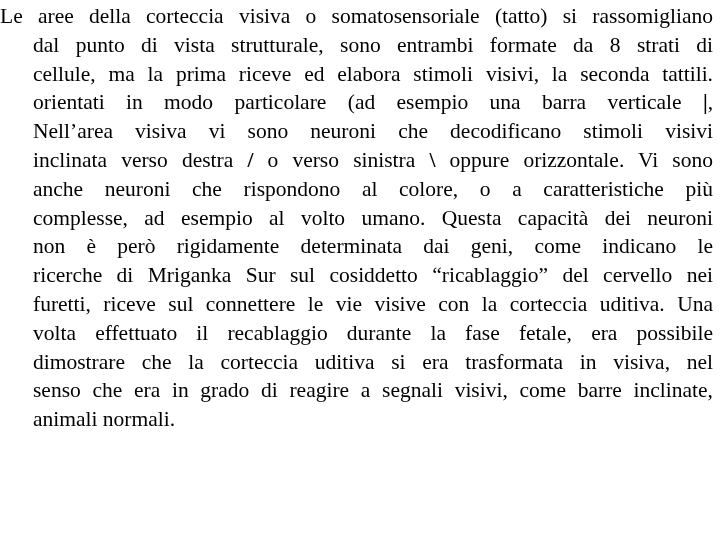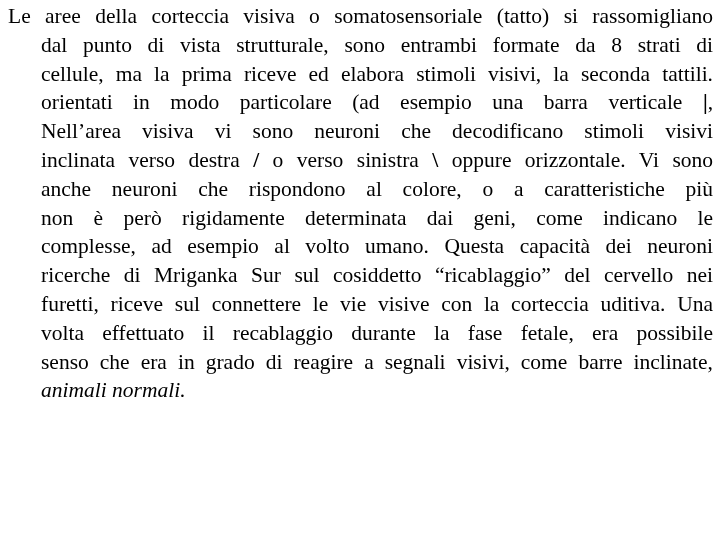--- a/index.html
+++ b/index.html
@@ -12,45 +12,46 @@
   .slide {
     width: 720px;
     height: 540px;
     box-sizing: border-box;
   }
   .text-block {
     font-family: "Liberation Serif", "DejaVu Serif", serif;
     font-size: 21.5px;
     line-height: 28.8px;
     color: #000000;
-    padding: 2px 7px 0 8px;
+    padding: 2px 7px 0 0;
   }
   .line {
     text-align: justify;
     text-align-last: justify;
     -moz-text-align-last: justify;
     padding-left: 33px; 
   }
   .line.first { padding-left: 0; }
-  .line.last  { text-align-last: left; font-style: italic; -moz-text-align-last: left; }
+  .line.last  { text-align-last: left; -moz-text-align-last: left; }
   .seg-bold   { font-weight: 700; }
 </style>
 </head>
 <body>
 
 <main class="slide">
   <div class="text-block">
       <div class="line first"><span>Le aree della corteccia visiva o somatosensoriale (tatto) si rassomigliano</span></div>
       <div class="line"><span>dal punto di vista strutturale, sono entrambi formate da 8 strati di</span></div>
       <div class="line"><span>cellule, ma la prima riceve ed elabora stimoli visivi, la seconda tattili.</span></div>
       <div class="line"><span>orientati in modo particolare (ad esempio una barra verticale </span><span class="seg-bold">|</span><span>,</span></div>
       <div class="line"><span>Nell’area visiva vi sono neuroni che decodificano stimoli visivi</span></div>
       <div class="line"><span>inclinata verso destra </span><span class="seg-bold">/</span><span> o verso sinistra </span><span class="seg-bold">\</span><span> oppure orizzontale. Vi sono</span></div>
       <div class="line"><span>anche neuroni che rispondono al colore, o a caratteristiche più</span></div>
+      <div class="line"><span>complesse, ad esempio al volto umano. Questa capacità dei neuroni</span></div>
       <div class="line"><span>non è però rigidamente determinata dai geni, come indicano le</span></div>
-      <div class="line"><span>complesse, ad esempio al volto umano. Questa capacità dei neuroni</span></div>
       <div class="line"><span>ricerche di Mriganka Sur sul cosiddetto “ricablaggio” del cervello nei</span></div>
       <div class="line"><span>furetti, riceve sul connettere le vie visive con la corteccia uditiva. Una</span></div>
       <div class="line"><span>volta effettuato il recablaggio durante la fase fetale, era possibile</span></div>
+      <div class="line"><span>dimostrare che la corteccia uditiva si era trasformata in visiva, nel</span></div>
       <div class="line"><span>senso che era in grado di reagire a segnali visivi, come barre inclinate,</span></div>
       <div class="line last"><span>animali normali.</span></div>
     </div>
 </main>
 
 </body></html>

